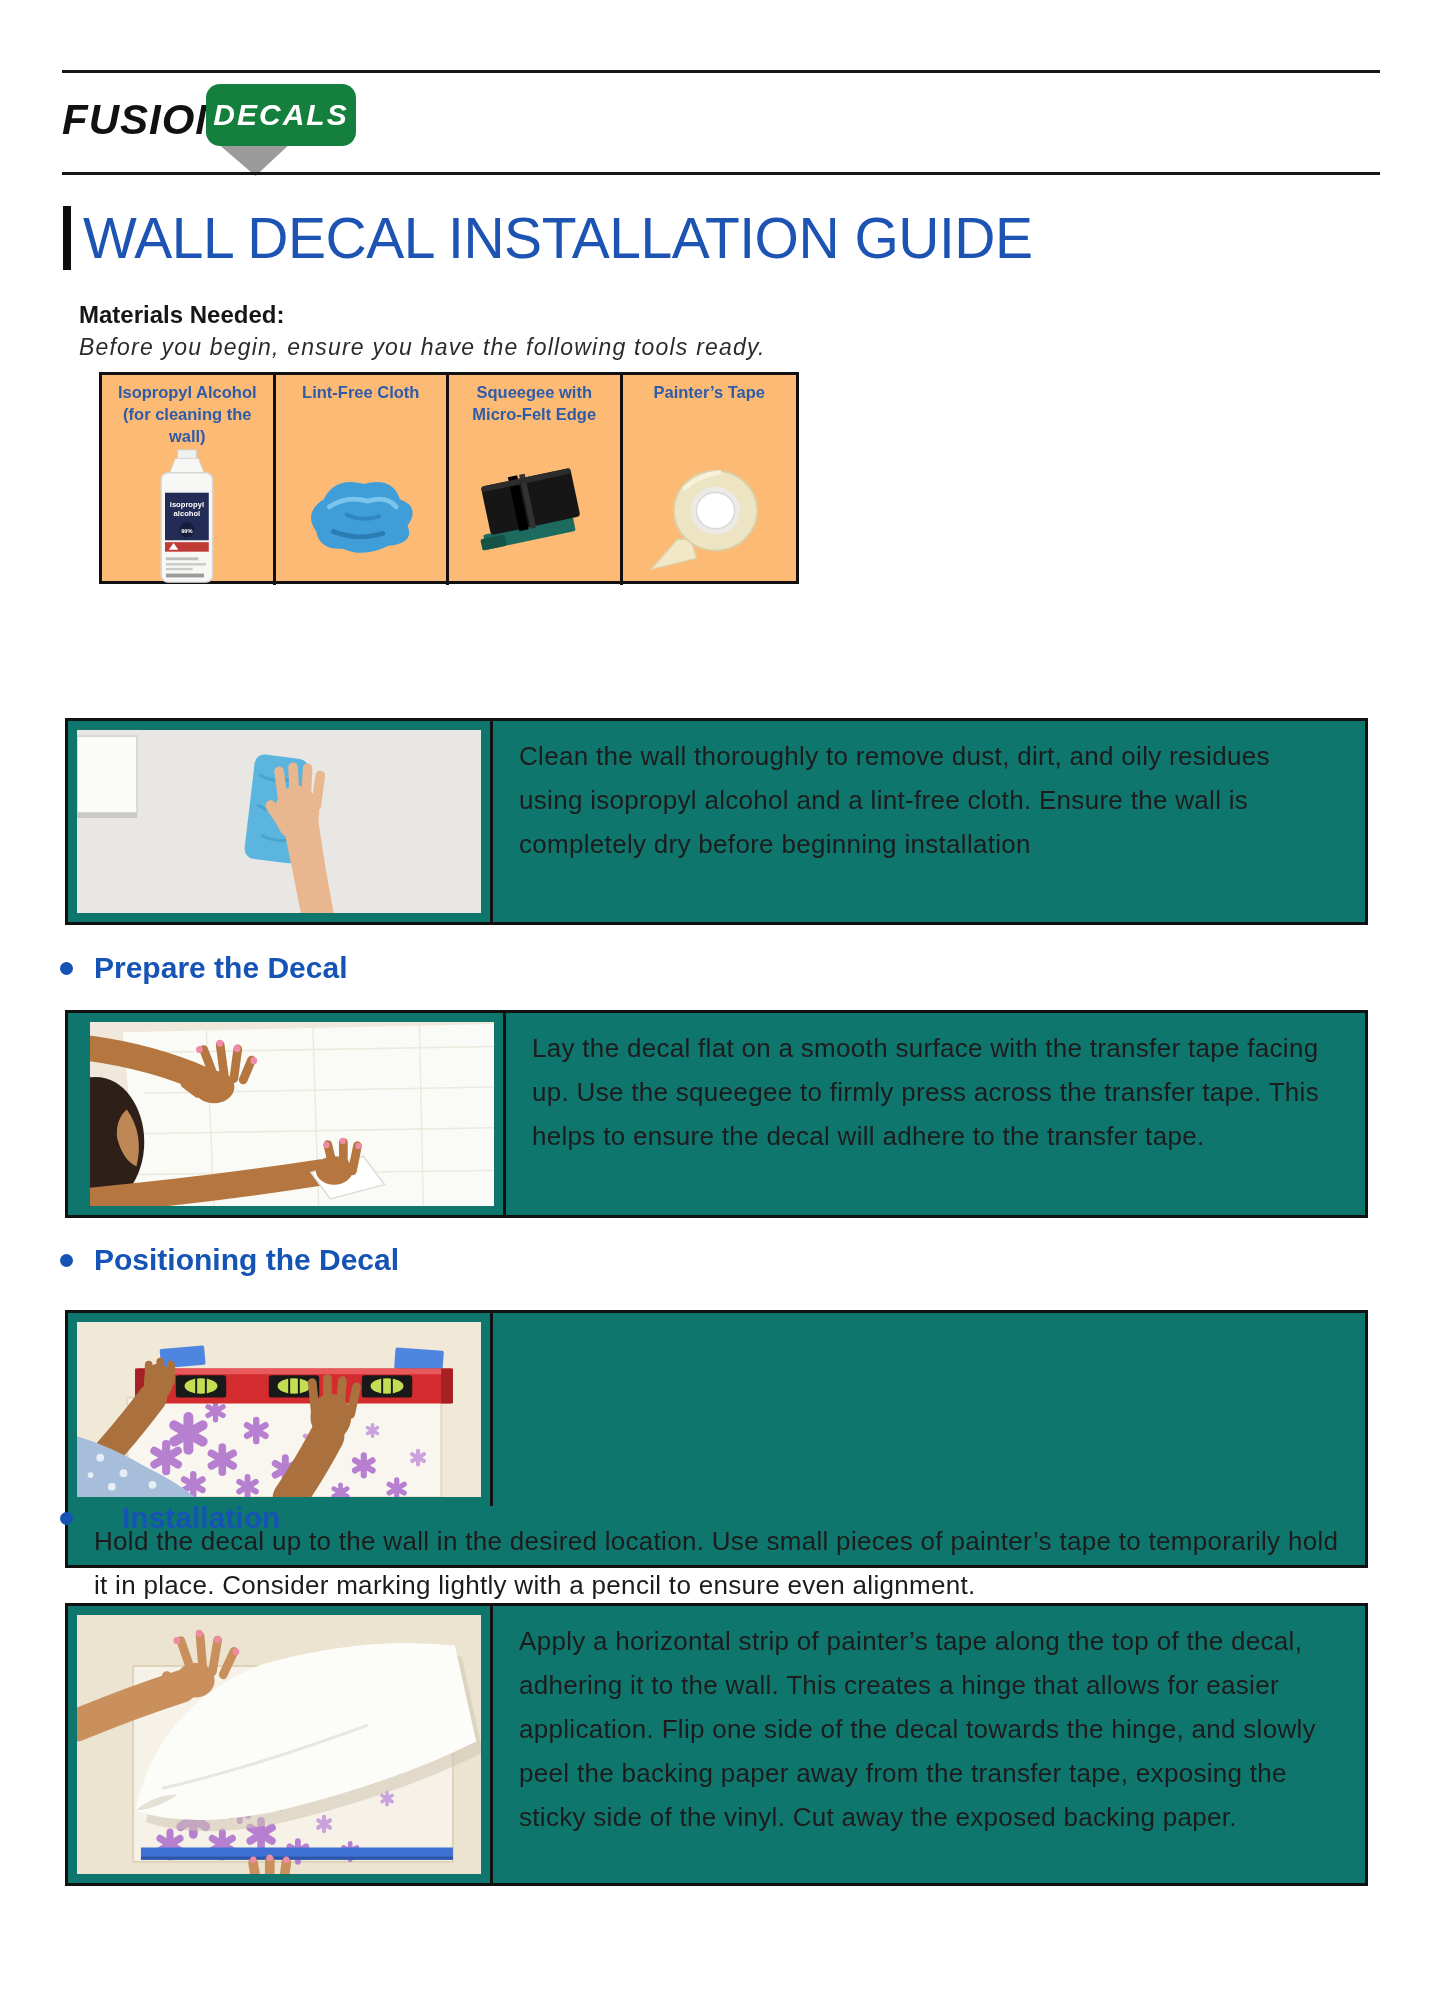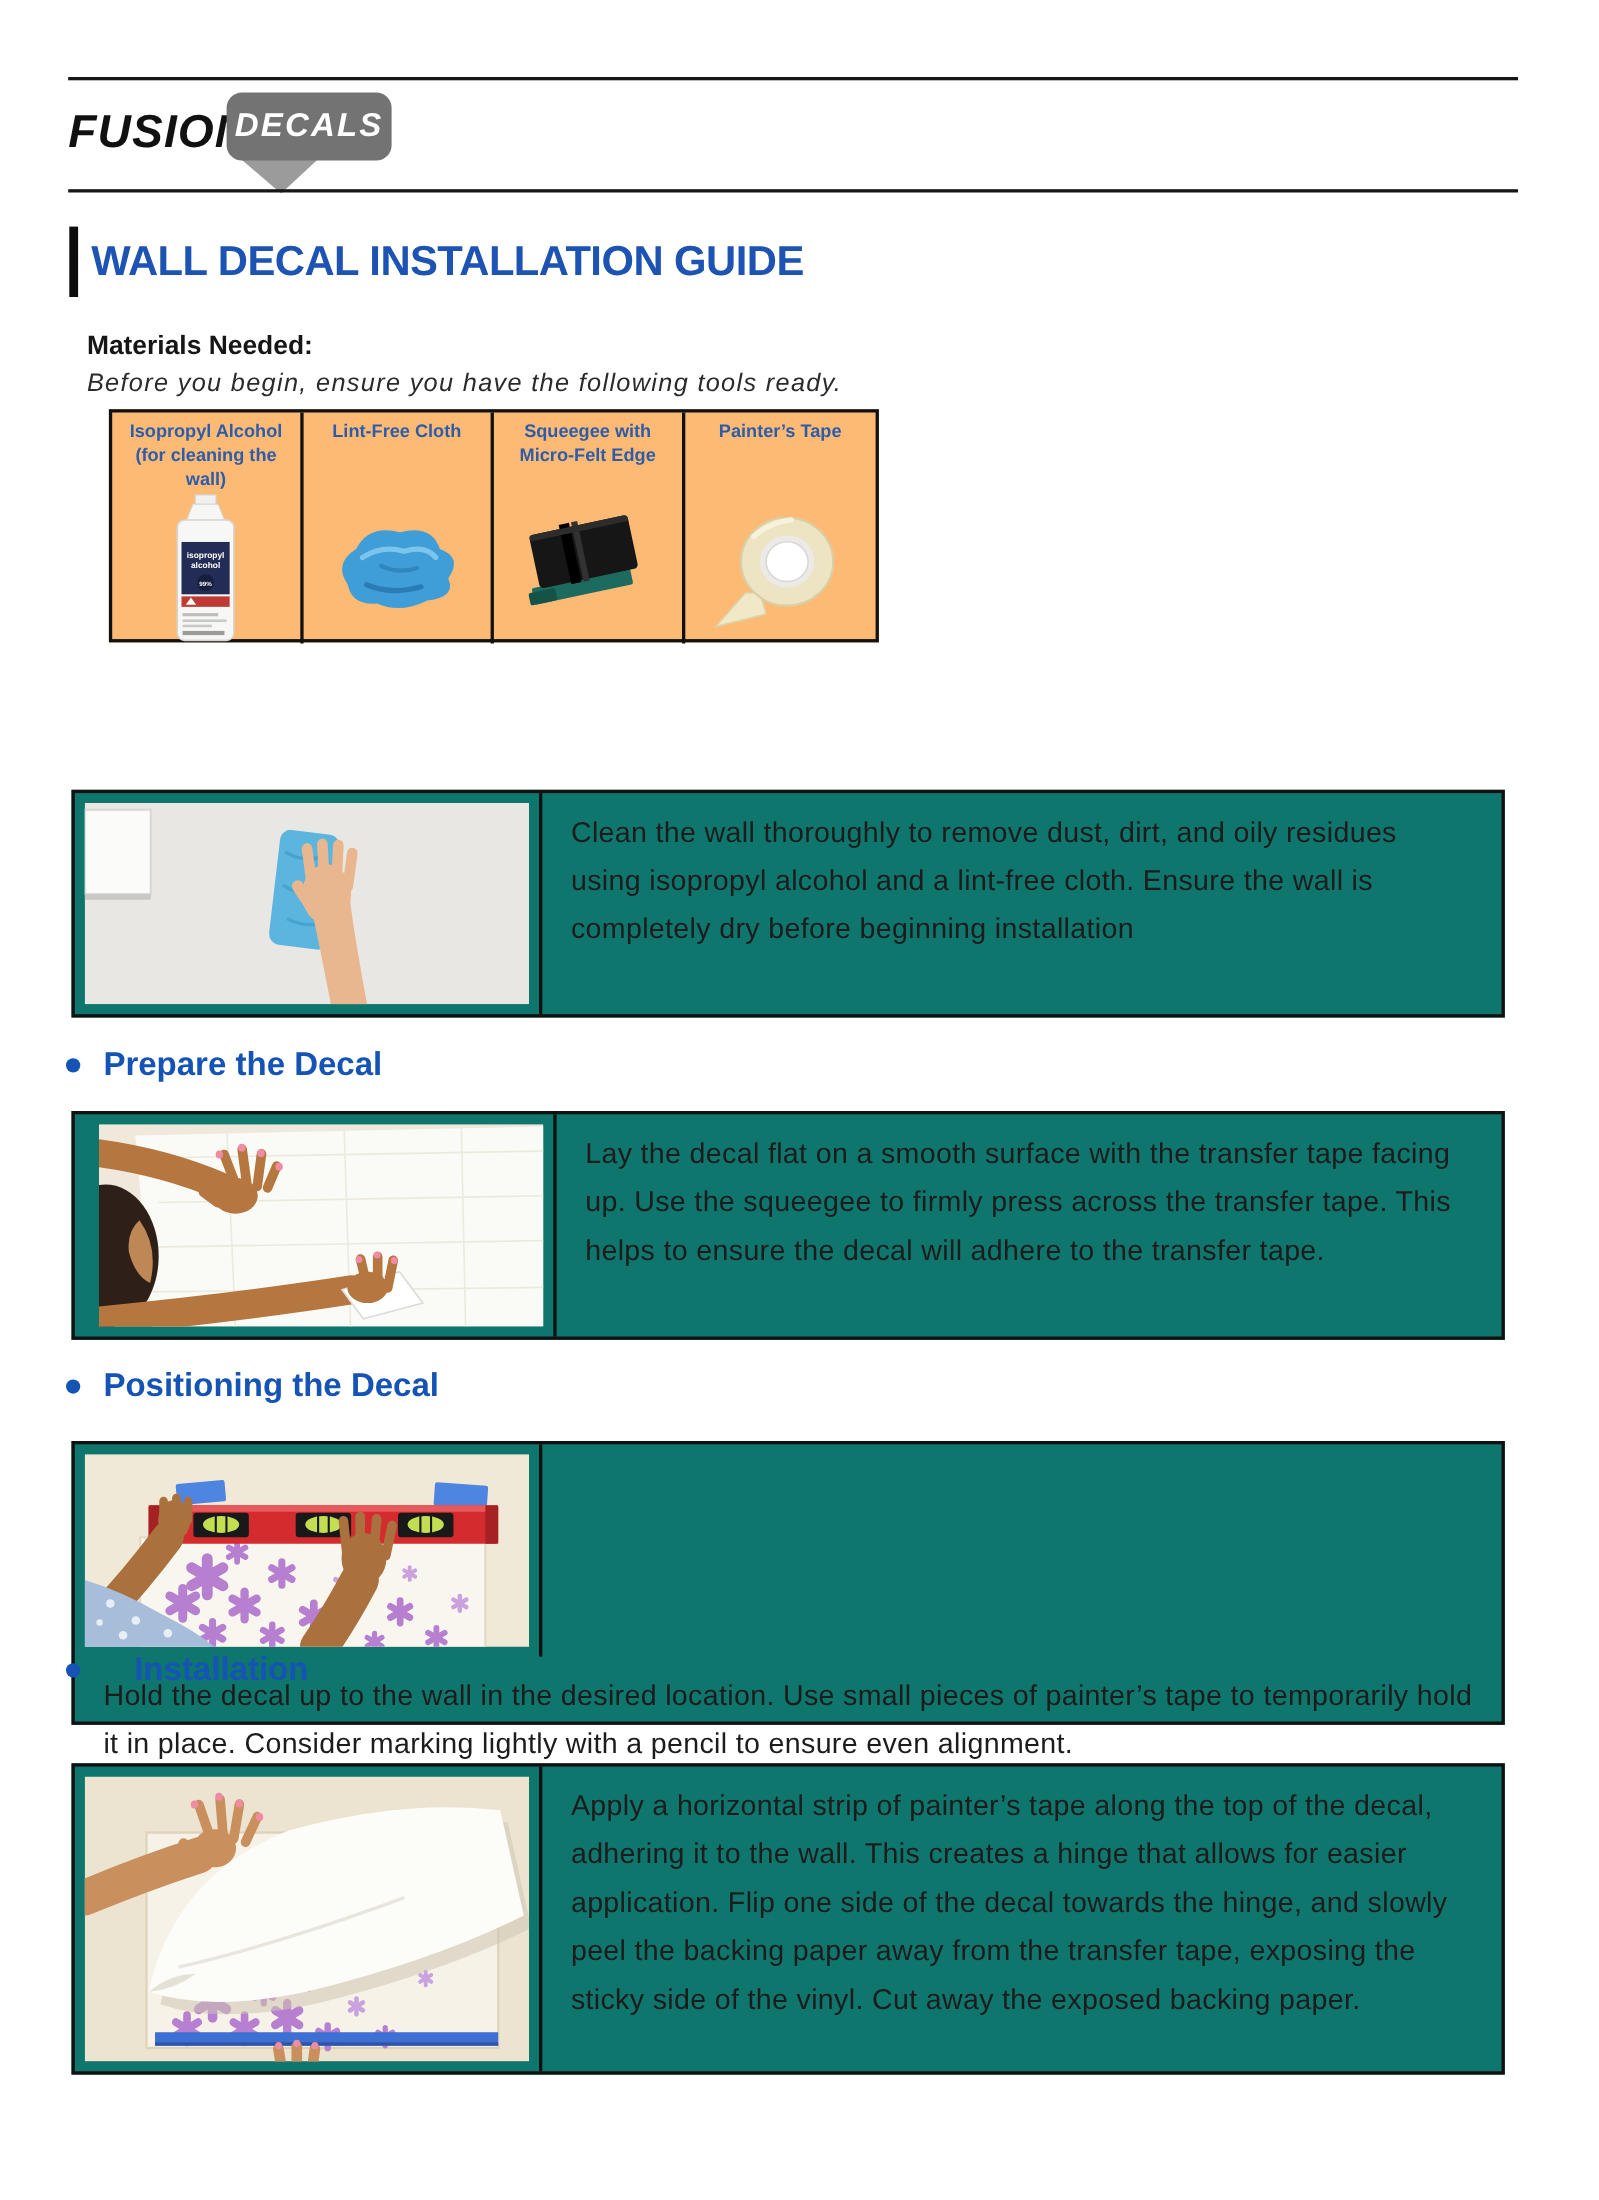--- a/index.html
+++ b/index.html
@@ -15,31 +15,31 @@
   .logo-fusion {
     position:absolute; left:62px; top:96px; font-size:42px; font-weight:700;
     font-style:italic; letter-spacing:1px; color:#111111;
   }
   .logo-fold {
     position:absolute; left:216px; top:142px; width:76px; height:34px;
     background:#9b9b9b; clip-path:polygon(0 0, 100% 0, 52% 100%);
   }
   .logo-box {
     position:absolute; left:206px; top:84px; width:150px; height:62px;
-    background:#737373; border-radius:14px; display:flex; align-items:center; justify-content:center;
+    background:#15803d; border-radius:14px; display:flex; align-items:center; justify-content:center;
   }
   .logo-decals {
     color:#ffffff; font-style:italic; font-weight:700; font-size:30px; letter-spacing:2px;
   }
 
   
   .title-row { position:absolute; left:63px; top:206px; display:flex; align-items:center; }
   .title-bar { width:8px; height:64px; background:#0d0d0d; margin-right:12px; }
   .page-title {
-    margin:0; font-size:38px; font-weight:700; color:#1d53b3;
+    margin:0; font-size:57px; font-weight:400; color:#1d53b3;
     letter-spacing:-0.5px; line-height:64px; white-space:nowrap;
   }
 
   .mat-heading { position:absolute; left:79px; top:301px; font-size:24px; font-weight:700; color:#161616; }
   .mat-sub { position:absolute; left:79px; top:334px; font-size:23px; font-style:italic; letter-spacing:1.2px; color:#2b2b2b; }
 
   
   .materials-table {
     position:absolute; left:99px; top:372px; width:700px; height:212px;
     border:3px solid #111; display:grid; grid-template-columns:repeat(4,1fr);

